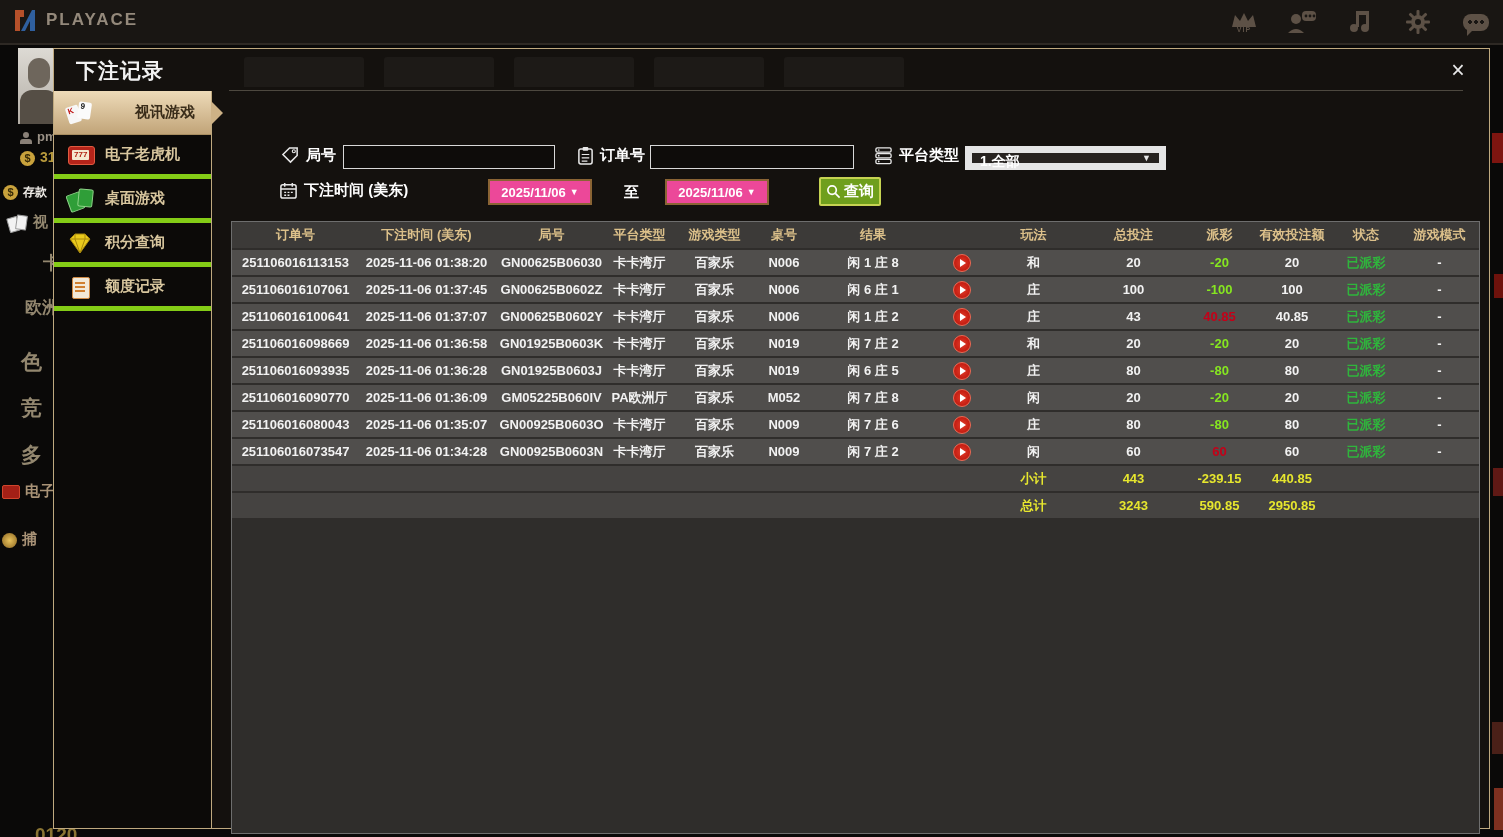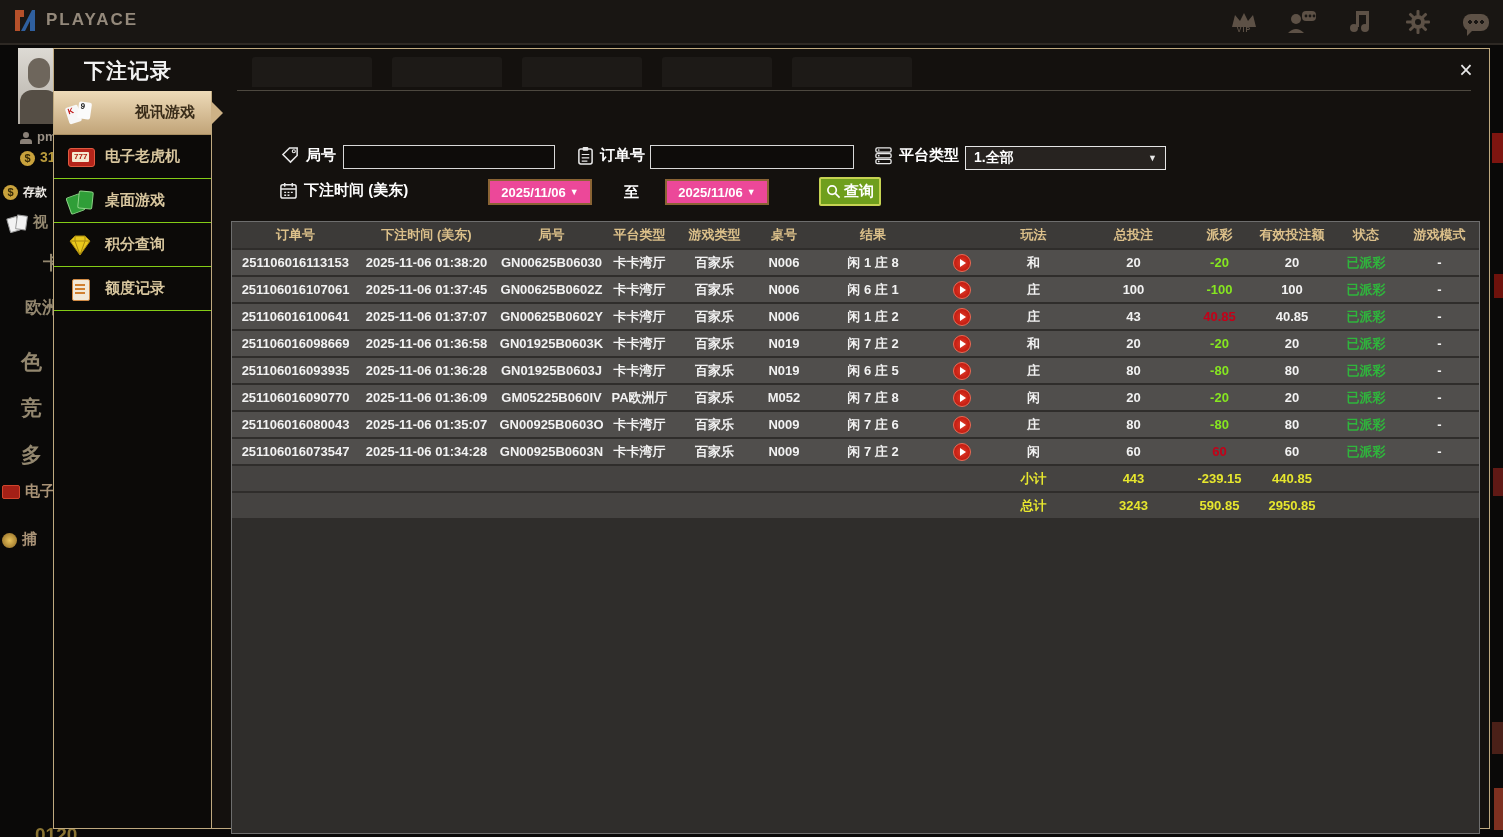--- a/index.html
+++ b/index.html
@@ -32,28 +32,28 @@
   .pers{width:12px;height:12px;position:relative;}
   .pers::before{content:"";position:absolute;left:3px;top:0;width:6px;height:6px;border-radius:50%;background:#8a8178;}
   .pers::after{content:"";position:absolute;left:0;top:7px;width:12px;height:5px;border-radius:3px 3px 0 0;background:#8a8178;}
   .cards-s{width:20px;height:16px;position:relative;}
   .cards-s i{position:absolute;width:9px;height:13px;background:#f2f2f2;border-radius:1px;border:1px solid #999;}
   .cards-s i:first-child{left:0;top:2px;transform:rotate(-16deg);}
   .cards-s i:last-child{left:8px;top:0;transform:rotate(8deg);}
   .redstrip{position:absolute;z-index:1;}
   
   #modal{position:absolute;left:53px;top:48px;width:1437px;height:781px;background:#14110e;border:1px solid #bfa97f;z-index:10;box-sizing:border-box;}
-  #modal-titlebar{position:absolute;left:8px;top:0;width:100%;height:42px;}
+  #modal-titlebar{position:absolute;left:0;top:0;width:100%;height:42px;}
   #modal-title{position:absolute;left:22px;top:8px;color:#f2f2f2;font-size:21px;font-weight:bold;letter-spacing:1px;}
   #title-sep{position:absolute;left:175px;right:26px;top:41px;height:1px;background:#4d483f;}
   #modal-close{position:absolute;right:18px;top:8px;width:26px;height:26px;color:#e8e8e8;font-size:23px;line-height:26px;text-align:center;cursor:pointer;}
   .ghost{position:absolute;top:8px;height:30px;background:#1d1a17;border-radius:3px 3px 0 0;}
   
   #msidebar{position:absolute;left:0;top:42px;bottom:0;width:157px;background:#0c0a08;border-right:1px solid #bfa97f;}
-  .mside-item{position:relative;height:44px;display:flex;align-items:center;gap:9px;padding-left:12px;border-bottom:1px solid #84cc16;cursor:pointer;box-sizing:border-box;}
+  .mside-item{position:relative;height:44px;display:flex;align-items:center;gap:9px;padding-left:12px;border-bottom:5px solid #84cc16;cursor:pointer;box-sizing:border-box;}
   .mside-item .lbl{color:#d8c69e;font-size:15px;font-weight:bold;}
   .mside-item.sel{background:linear-gradient(#eedbb9,#c1a478);border-bottom:1px solid #a88d60;gap:39px;}
   .mside-item.sel .lbl{color:#3a2d1a;}
   .mside-item.sel::after{content:"";position:absolute;right:-12px;top:50%;margin-top:-12px;border:12px solid transparent;border-left:12px solid #cdb286;border-right:none;}
   .sic{width:30px;height:26px;position:relative;flex:0 0 30px;}
   .pcard{position:absolute;width:13px;height:17px;border-radius:2px;font-size:8px;font-weight:bold;line-height:9px;padding-left:2px;box-sizing:border-box;}
   .pc1{left:1px;top:6px;background:#f7f7f7;transform:rotate(-18deg);color:#c01818;}
   .pc1::before{content:"K";}
   .pc2{left:12px;top:2px;background:#fbfbfb;transform:rotate(8deg);color:#111;}
   .pc2::before{content:"9";}
@@ -62,21 +62,21 @@
   .gcard{position:absolute;width:13px;height:16px;border-radius:2px;background:#2f9e38;border:1px solid #8fd488;}
   .gc1{left:2px;top:7px;transform:rotate(-20deg);}
   .gc2{left:12px;top:3px;transform:rotate(6deg);}
   .doc{position:absolute;left:6px;top:3px;width:16px;height:20px;background:#f2e9d8;border:1px solid #d08a44;border-radius:2px;}
   .doc::before{content:"";position:absolute;left:2px;top:4px;width:10px;height:2px;background:#d08030;box-shadow:0 4px 0 #d08030,0 8px 0 #d08030;}
   
   #mcontent{position:absolute;left:158px;top:42px;right:0;bottom:0;}
   .flabel{color:#ffffff;font-size:15px;font-weight:bold;}
   .ftext{position:absolute;display:flex;align-items:center;gap:6px;}
   .finput{position:absolute;height:24px;background:#0e0c0a;border:1px solid #d8d8d8;box-sizing:border-box;color:#eee;font-size:13px;padding:0 5px;}
-  .dropbox{position:absolute;height:24px;background:#272320;border:1px solid #e5e5e5;box-sizing:border-box;color:#fff;font-size:14px;font-weight:bold;display:flex;align-items:center;padding:0 8px;cursor:pointer;}
+  .dropbox{position:absolute;height:24px;background:#272320;border:7px solid #e5e5e5;box-sizing:border-box;color:#fff;font-size:14px;font-weight:bold;display:flex;padding:0 8px;cursor:pointer;}
   .dropbox .caret{margin-left:auto;font-size:9px;color:#e8e8e8;}
   .datebox{position:absolute;height:26px;background:#ec4899;border:2px solid #8a6434;box-sizing:border-box;color:#fff;font-size:13px;font-weight:bold;display:flex;align-items:center;justify-content:center;gap:4px;cursor:pointer;}
   .datebox .caret{font-size:9px;}
   #query-btn{position:absolute;left:607px;top:86px;width:62px;height:29px;background:#6f9f1d;border:2px solid #c6d352;box-sizing:border-box;border-radius:2px;color:#fff;font-size:15px;font-weight:bold;display:flex;align-items:center;justify-content:center;gap:3px;cursor:pointer;}
   
   #tablewrap{position:absolute;left:19px;top:130px;width:1249px;height:613px;background:#2f2d2b;border:1px solid #6e6e6e;box-sizing:border-box;}
   table{border-collapse:collapse;table-layout:fixed;width:1247px;}
   th{background:#3c3a38;color:#dcc08a;font-size:13px;font-weight:bold;height:26px;padding:0;border-bottom:2px solid #2f2d2b;}
   td{background:#504e4c;color:#f2f2f2;font-size:13px;font-weight:600;height:25px;text-align:center;padding:0;border-bottom:2px solid #2f2d2b;overflow:hidden;white-space:nowrap;}
   .c0{width:127px}.c1{width:135px}.c2{width:115px}.c3{width:61px}.c4{width:89px}.c5{width:50px}

